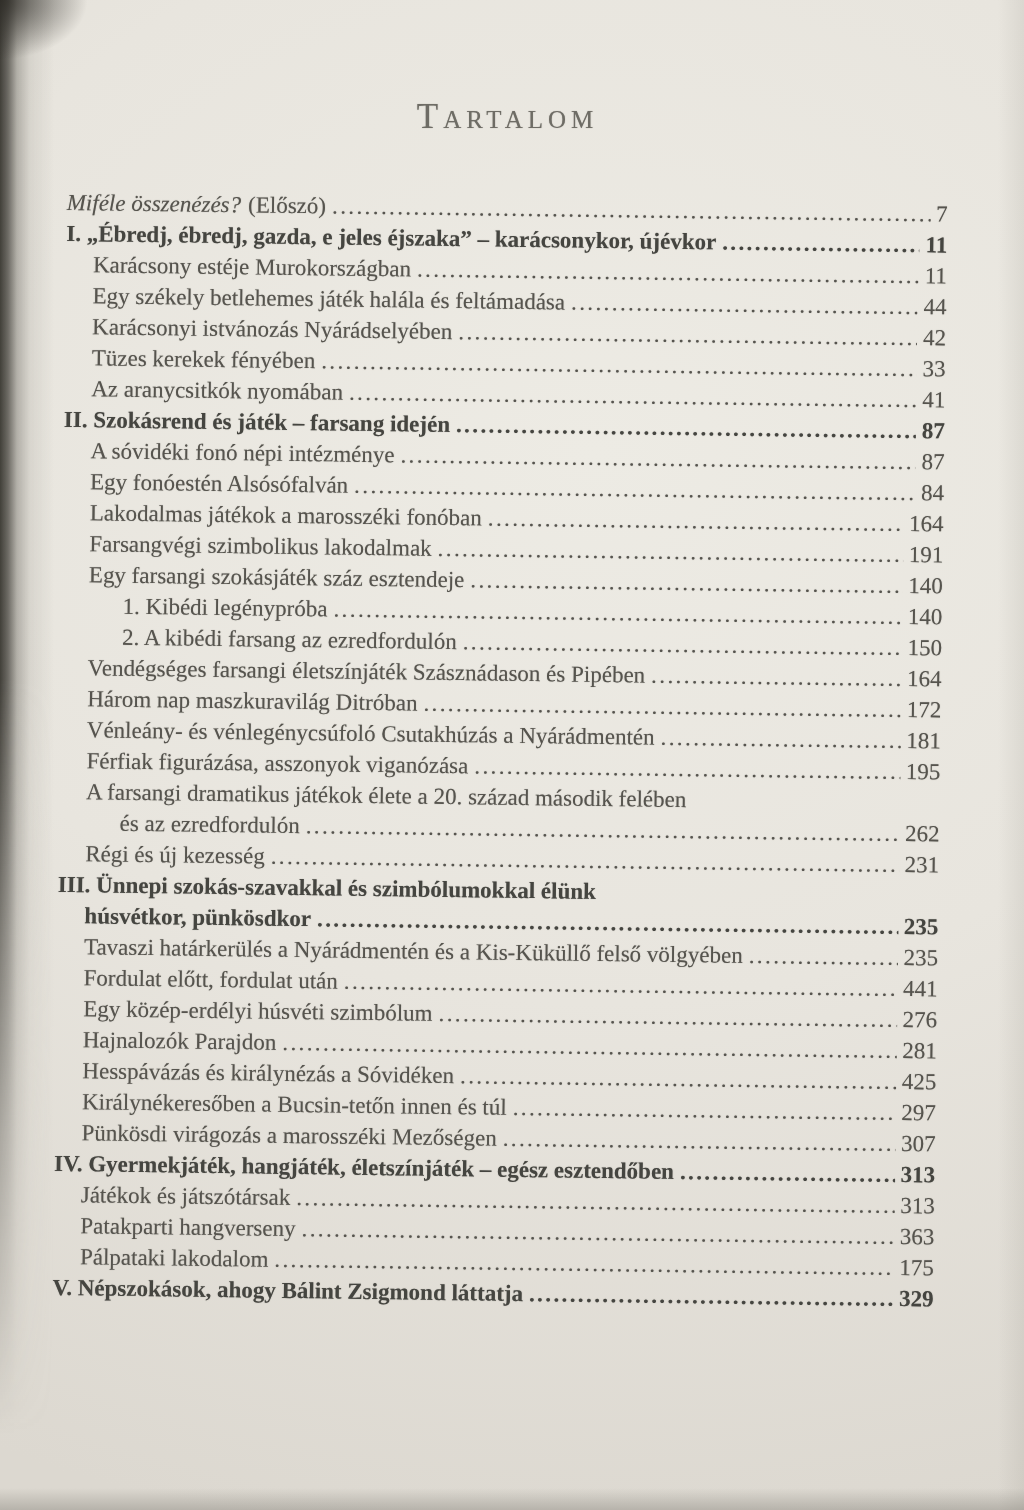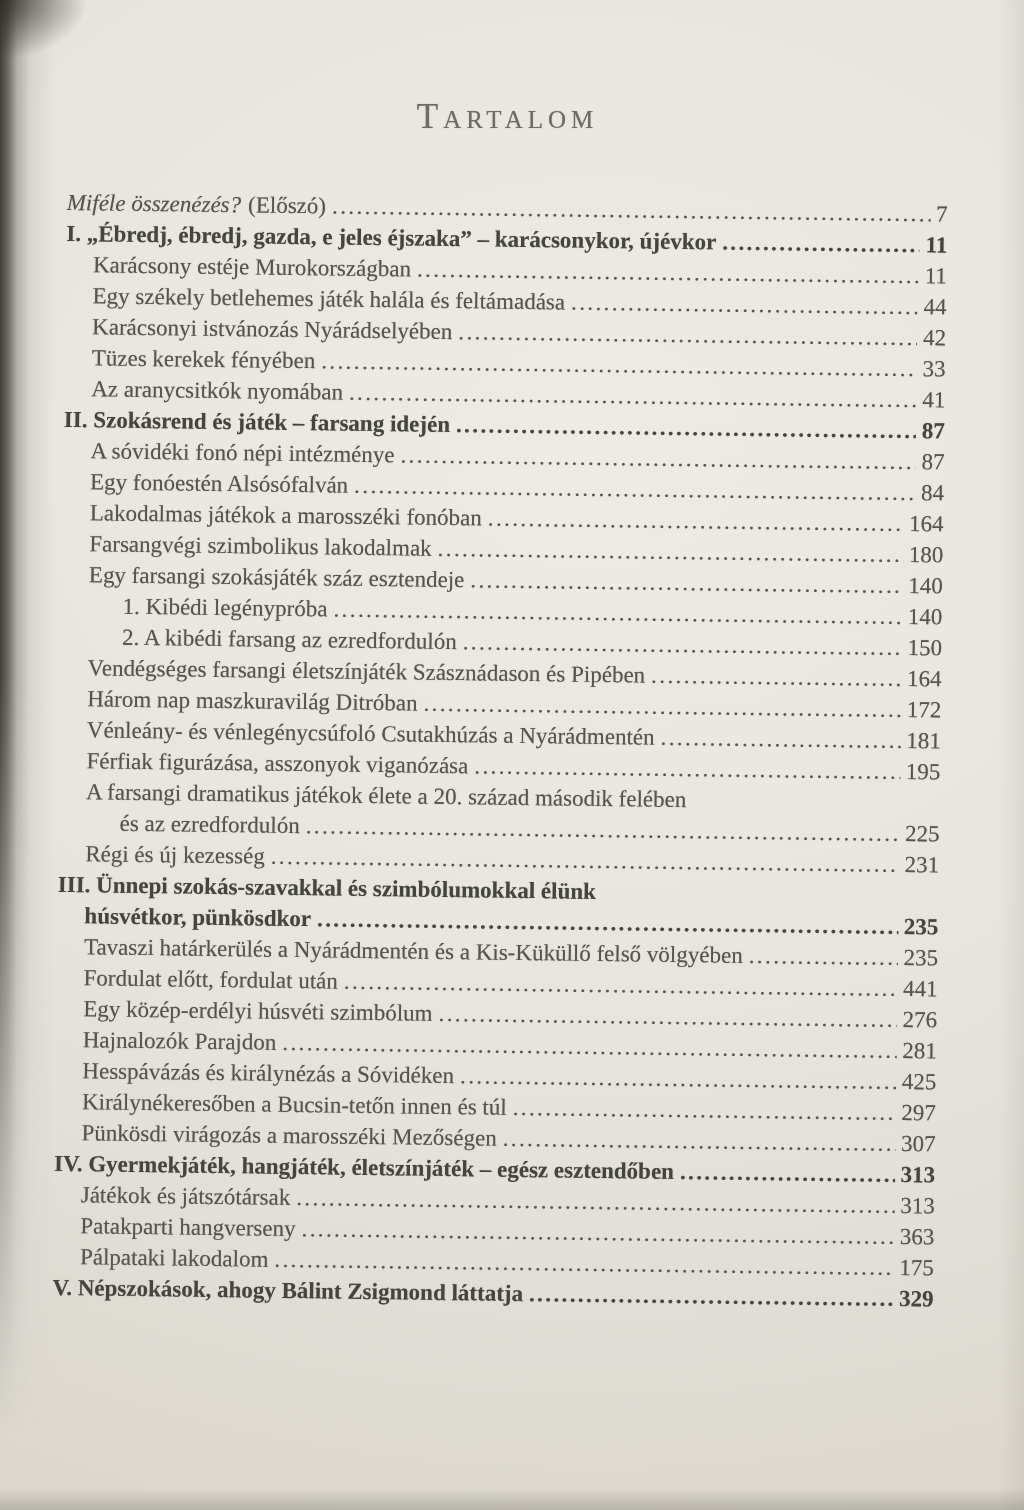--- a/index.html
+++ b/index.html
@@ -135,21 +135,21 @@
 
     <div class="row lvl1">
       <span class="label">Lakodalmas játékok a marosszéki fonóban</span>
       <span class="dots"></span>
       <span class="pnum">164</span>
     </div>
 
     <div class="row lvl1">
       <span class="label">Farsangvégi szimbolikus lakodalmak</span>
       <span class="dots"></span>
-      <span class="pnum">180</span>
+      <span class="pnum">191</span>
     </div>
 
     <div class="row lvl1">
       <span class="label">Egy farsangi szokásjáték száz esztendeje</span>
       <span class="dots"></span>
       <span class="pnum">140</span>
     </div>
 
     <div class="row lvl2">
       <span class="label">1. Kibédi legénypróba</span>
@@ -187,21 +187,21 @@
       <span class="pnum">195</span>
     </div>
 
     <div class="row lvl1">
       <span class="label">A farsangi dramatikus játékok élete a 20. század második felében</span>
     </div>
 
     <div class="row lvl2">
       <span class="label">és az ezredfordulón</span>
       <span class="dots"></span>
-      <span class="pnum">225</span>
+      <span class="pnum">262</span>
     </div>
 
     <div class="row lvl1">
       <span class="label">Régi és új kezesség</span>
       <span class="dots"></span>
       <span class="pnum">231</span>
     </div>
 
     <div class="row bold">
       <span class="label">III. Ünnepi szokás-szavakkal és szimbólumokkal élünk</span>

